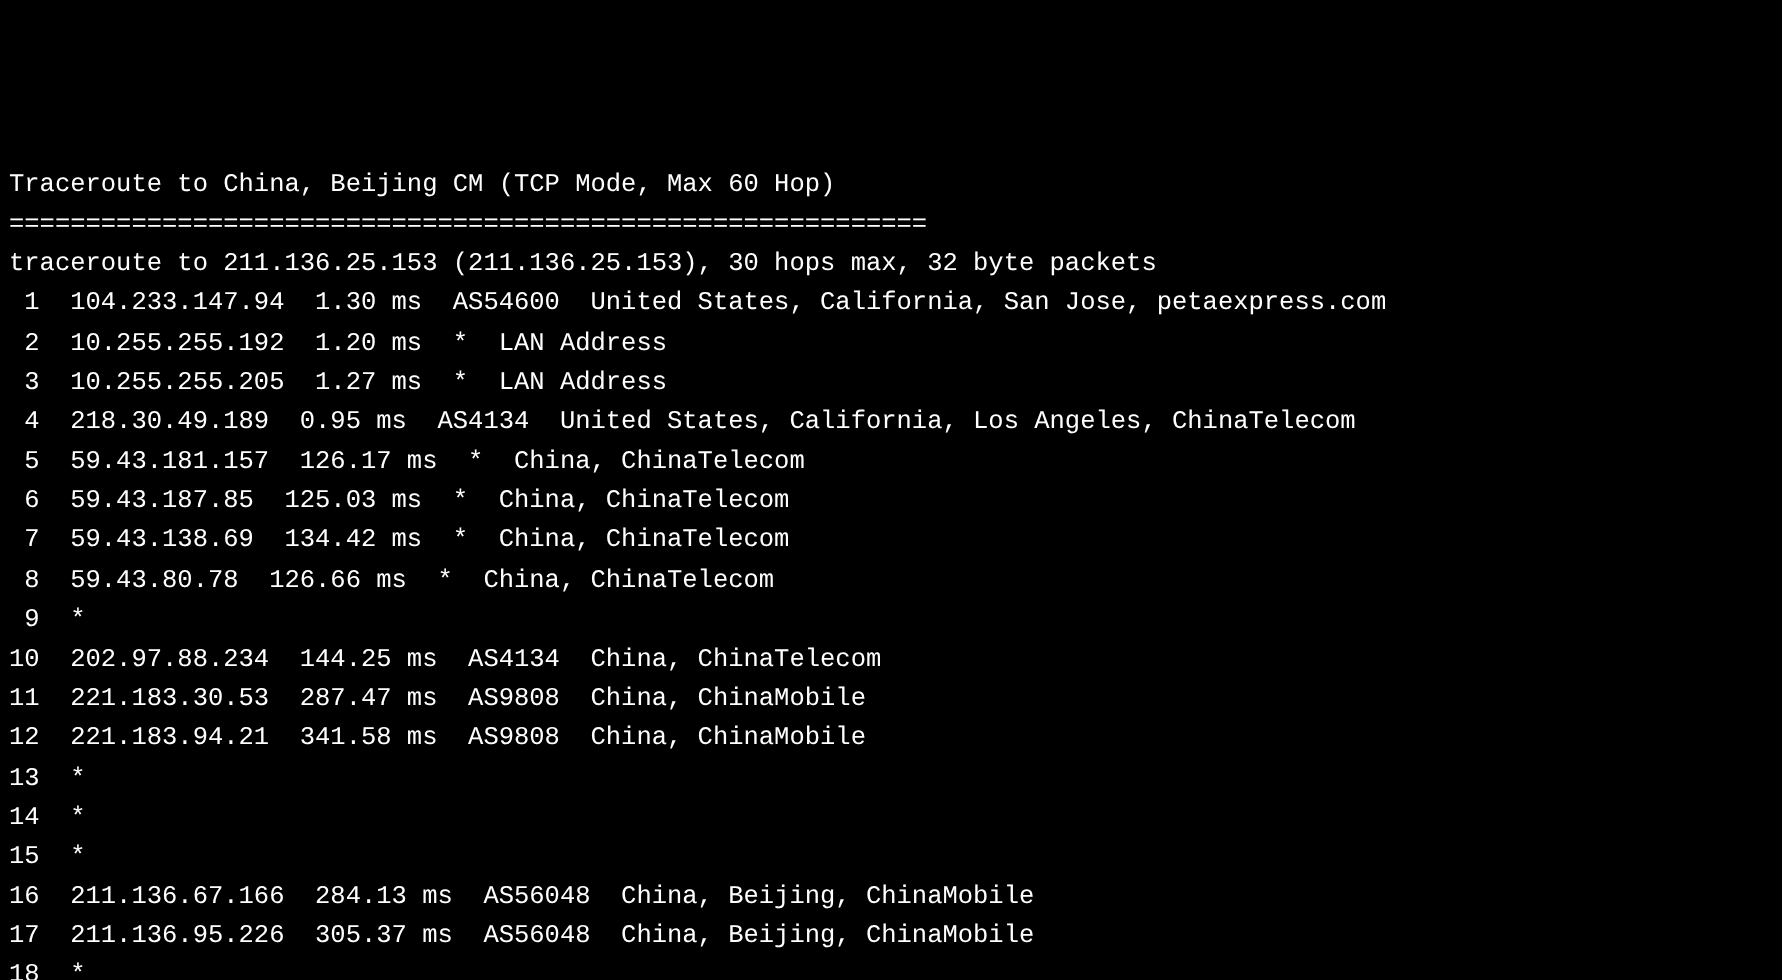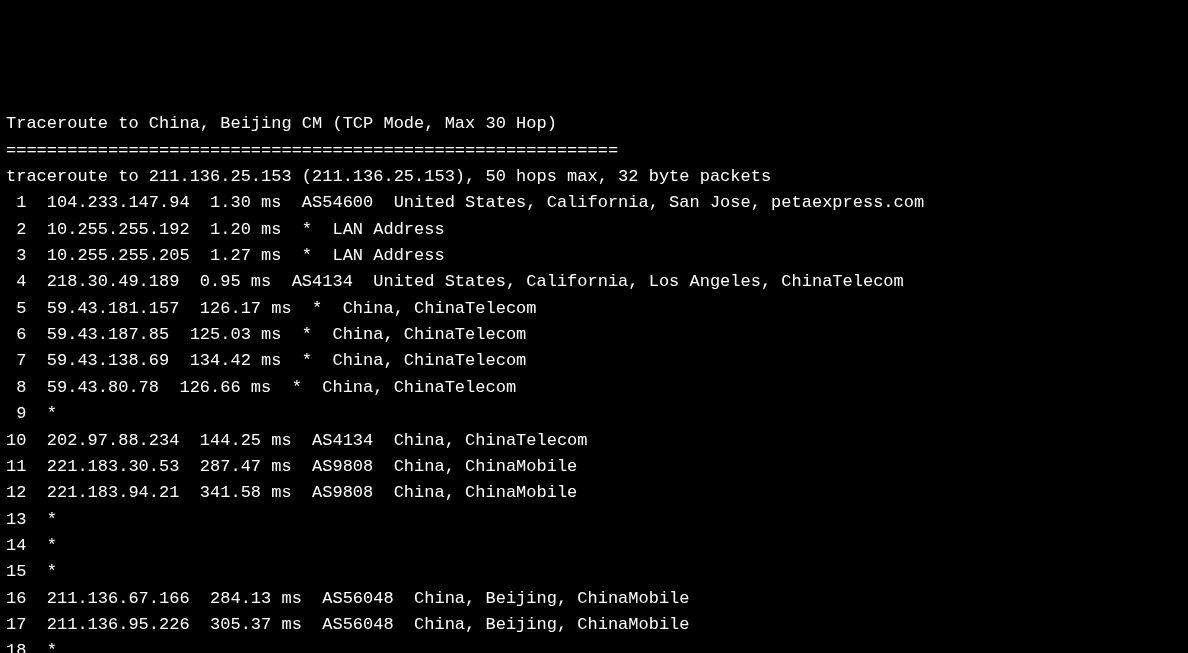--- a/index.html
+++ b/index.html
@@ -19,23 +19,23 @@
     }
     .terminal-output {
       display: block;
     }
   </style>
 </head>
 <body>
 
 
 
-<div class="terminal-output"><span>Traceroute to China, Beijing CM (TCP Mode, Max 30 Hop)</span>
+<div class="terminal-output"><span>Traceroute to China, Beijing CM (TCP Mode, Max 60 Hop)</span>
 <span>============================================================</span>
-<span>traceroute to 211.136.25.153 (211.136.25.153), 50 hops max, 32 byte packets</span>
+<span>traceroute to 211.136.25.153 (211.136.25.153), 30 hops max, 32 byte packets</span>
 <div> 1  104.233.147.94  1.30 ms  AS54600  United States, California, San Jose, petaexpress.com
  2  10.255.255.192  1.20 ms  *  LAN Address
  3  10.255.255.205  1.27 ms  *  LAN Address
  4  218.30.49.189  0.95 ms  AS4134  United States, California, Los Angeles, ChinaTelecom
  5  59.43.181.157  126.17 ms  *  China, ChinaTelecom
  6  59.43.187.85  125.03 ms  *  China, ChinaTelecom
  7  59.43.138.69  134.42 ms  *  China, ChinaTelecom
  8  59.43.80.78  126.66 ms  *  China, ChinaTelecom
  9  *
 10  202.97.88.234  144.25 ms  AS4134  China, ChinaTelecom

